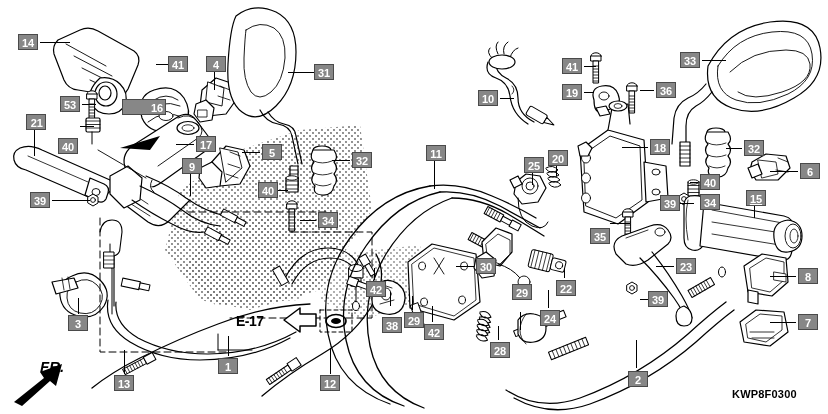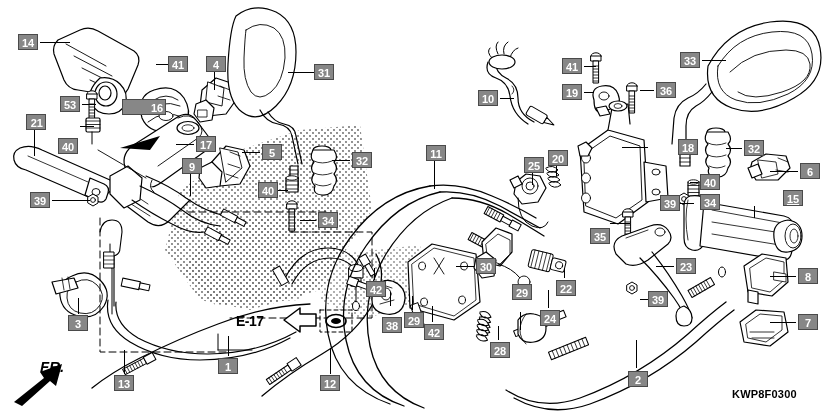--- a/index.html
+++ b/index.html
@@ -552,29 +552,29 @@
       <div class="callout" style="left: 68px; top: 315px;">3</div>
       <div class="callout" style="left: 114px; top: 375px;">13</div>
       <div class="callout" style="left: 218px; top: 358px;">1</div>
       <div class="callout" style="left: 320px; top: 375px;">12</div>
       <div class="callout" style="left: 426px; top: 145px;">11</div>
       <div class="callout" style="left: 478px; top: 90px;">10</div>
       <div class="callout" style="left: 562px; top: 58px;">41</div>
       <div class="callout" style="left: 562px; top: 84px;">19</div>
       <div class="callout" style="left: 656px; top: 82px;">36</div>
       <div class="callout" style="left: 680px; top: 52px;">33</div>
-      <div class="callout" style="left: 678px; top: 139px; text-align: center;">18</div>
+      <div class="callout" style="left: 650px; top: 139px; text-align: center;">18</div>
       <div class="callout" style="left: 744px; top: 140px;">32</div>
       <div class="callout" style="left: 524px; top: 157px;">25</div>
       <div class="callout" style="left: 548px; top: 150px;">20</div>
       <div class="callout" style="left: 700px; top: 174px;">40</div>
       <div class="callout" style="left: 800px; top: 163px;">6</div>
       <div class="callout" style="left: 660px; top: 195px;">39</div>
       <div class="callout" style="left: 700px; top: 194px;">34</div>
-      <div class="callout" style="left: 783px; top: 190px; text-decoration: underline;">15</div>
+      <div class="callout" style="left: 746px; top: 190px; text-decoration: underline;">15</div>
       <div class="callout" style="left: 590px; top: 228px;">35</div>
       <div class="callout" style="left: 676px; top: 258px;">23</div>
       <div class="callout" style="left: 476px; top: 258px;">30</div>
       <div class="callout" style="left: 556px; top: 280px;">22</div>
       <div class="callout" style="left: 798px; top: 268px;">8</div>
       <div class="callout" style="left: 366px; top: 281px;">42</div>
       <div class="callout" style="left: 382px; top: 317px;">38</div>
       <div class="callout" style="left: 404px; top: 312px;">29</div>
       <div class="callout" style="left: 424px; top: 324px;">42</div>
       <div class="callout" style="left: 512px; top: 284px;">29</div>

